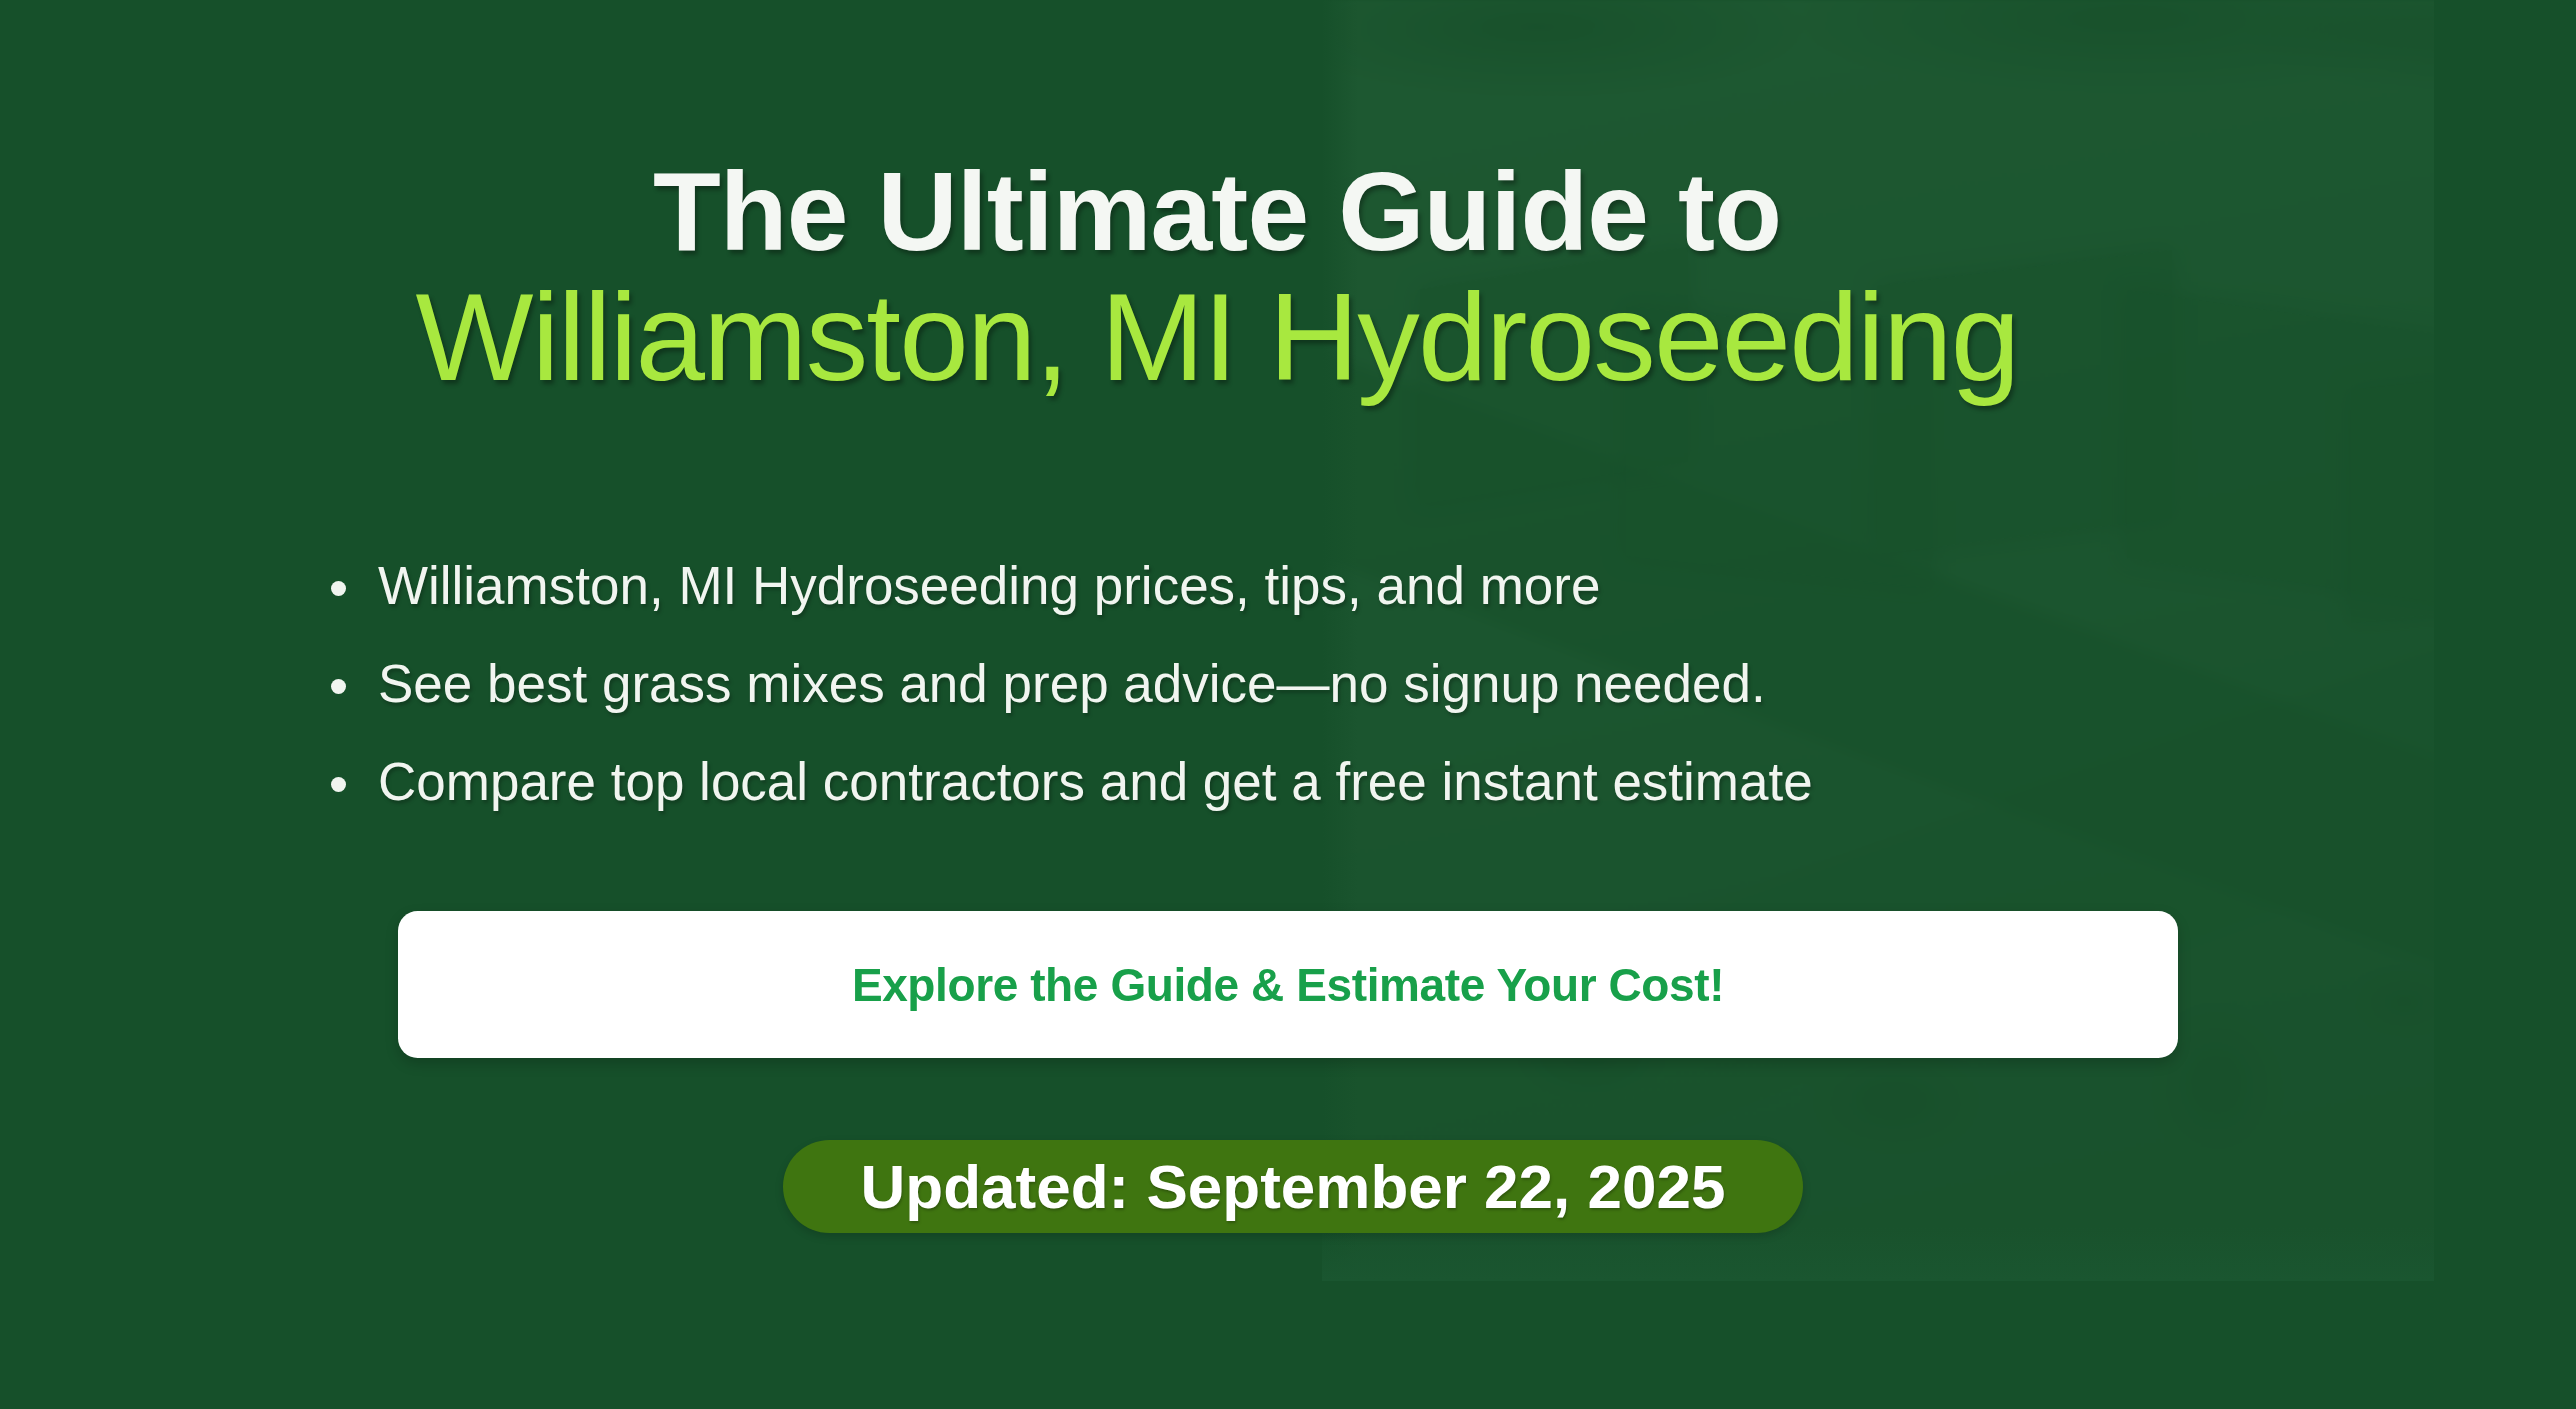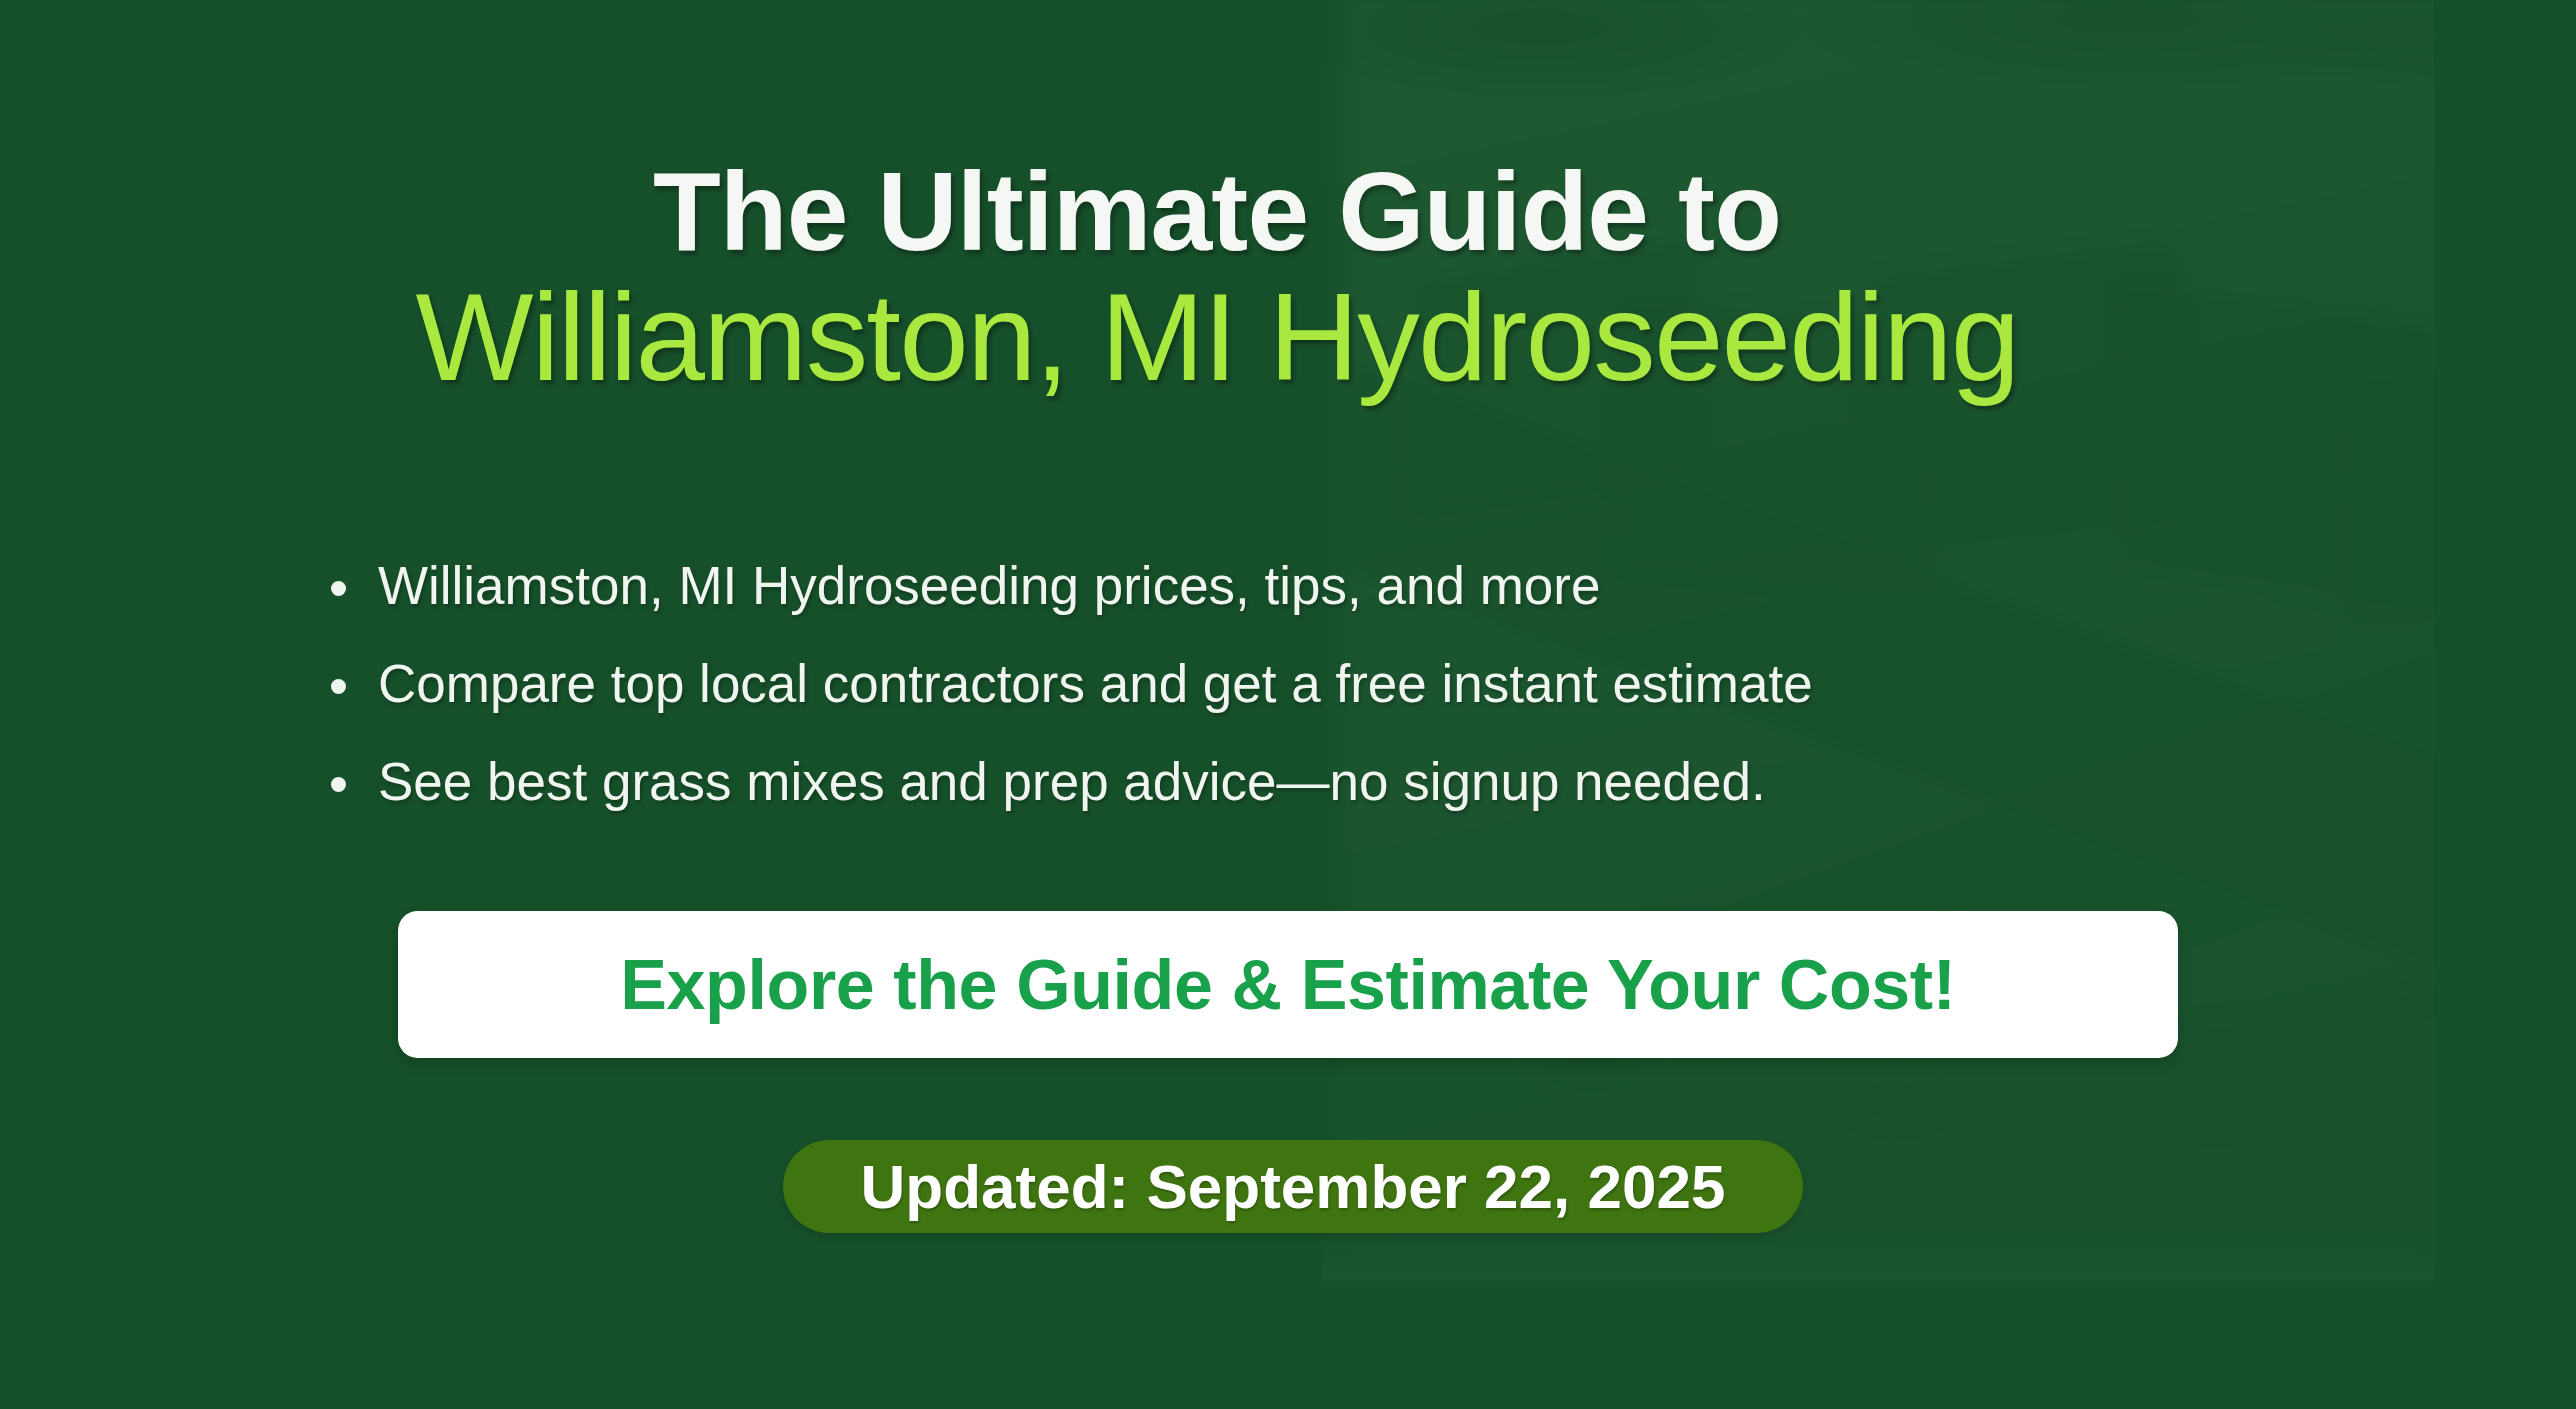--- a/index.html
+++ b/index.html
@@ -125,21 +125,21 @@
 
   .cta-button {
     position:absolute;
     left:398px; top:911px;
     width:1780px; height:147px;
     background:#FFFFFF;
     border:none;
     border-radius:19.7px;
     color:#18A04A;
     font-family:"Liberation Sans", sans-serif;
-    font-size:70px;
+    font-size:46px;
     font-weight:bold;
     letter-spacing:-0.4px;
     cursor:pointer;
     box-shadow:0 5.4px 12.5px rgba(0,0,0,.18);
     display:flex;
     align-items:center;
     justify-content:center;
   }
 
   .updated-badge {
@@ -184,25 +184,25 @@
       <span class="line-2">Williamston, MI Hydroseeding</span>
     </h1>
 
     <ul class="bullets">
       <li>
         <span class="dot"></span>
         <span>Williamston, MI Hydroseeding prices, tips, and more</span>
       </li>
       <li>
         <span class="dot"></span>
-        <span>Compare top local contractors and get a free instant estimate</span>
+        <span>See best grass mixes and prep advice—no signup needed.</span>
       </li>
       <li>
         <span class="dot"></span>
-        <span>See best grass mixes and prep advice—no signup needed.</span>
+        <span>Compare top local contractors and get a free instant estimate</span>
       </li>
     </ul>
 
     <button class="cta-button">Explore the Guide &amp; Estimate Your Cost!</button>
 
     <div class="updated-badge">Updated: September 22, 2025</div>
 
   </div>
 </div>
 

